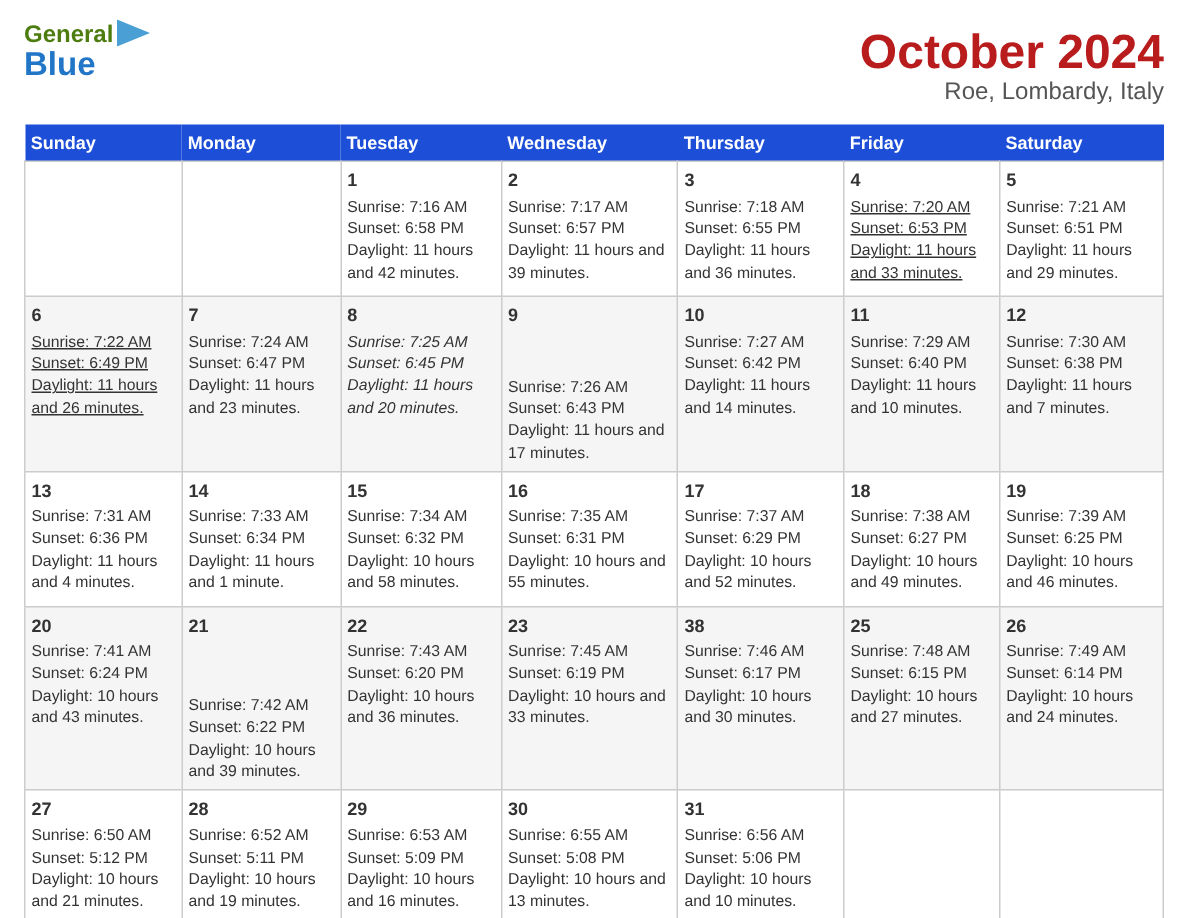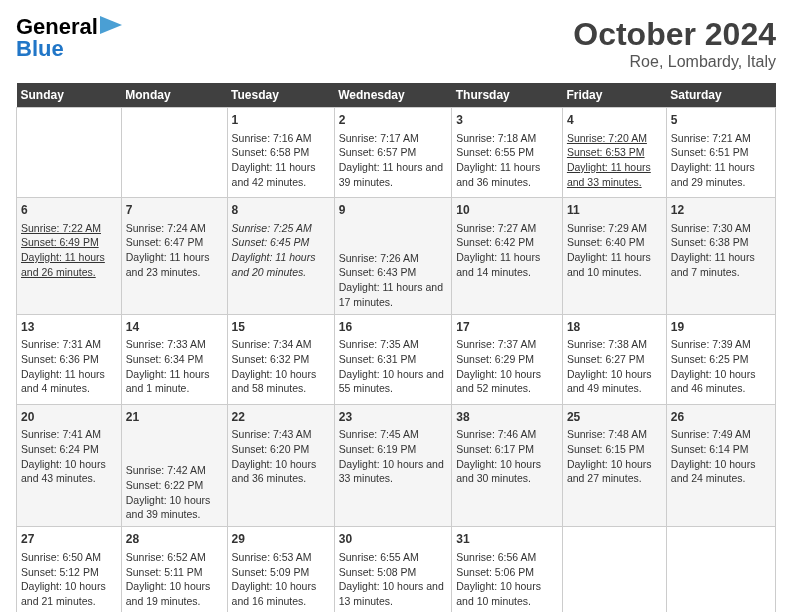--- a/index.html
+++ b/index.html
@@ -15,35 +15,35 @@
       justify-content: space-between;
       align-items: flex-start;
       margin-bottom: 12px;
     }
     .logo {
       display: flex;
       flex-direction: column;
       align-items: flex-start;
     }
     .logo-text {
-      font-size: 22px;
+      font-size: 16px;
       font-weight: bold;
-      color: #000000;
+      color: #4d7c0f;
       line-height: 1;
     }
     .title-block { text-align: right; }
-    .title-block h1 { font-size: 32px; color: #404040; font-weight: bold; }
+    .title-block h1 { font-size: 32px; color: #b91c1c; font-weight: bold; }
     .title-block h2 { font-size: 16px; color: #555; font-weight: normal; }
     table {
       width: 100%;
       border-collapse: collapse;
       font-size: 11px;
     }
     thead tr th {
-      background-color: #404040;
+      background-color: #1d4ed8;
       color: #fff;
       padding: 5px 4px;
       text-align: left;
       font-size: 12px;
       font-weight: bold;
     }
     tbody tr td {
       border: 1px solid #ccc;
       vertical-align: top;
       padding: 4px;

